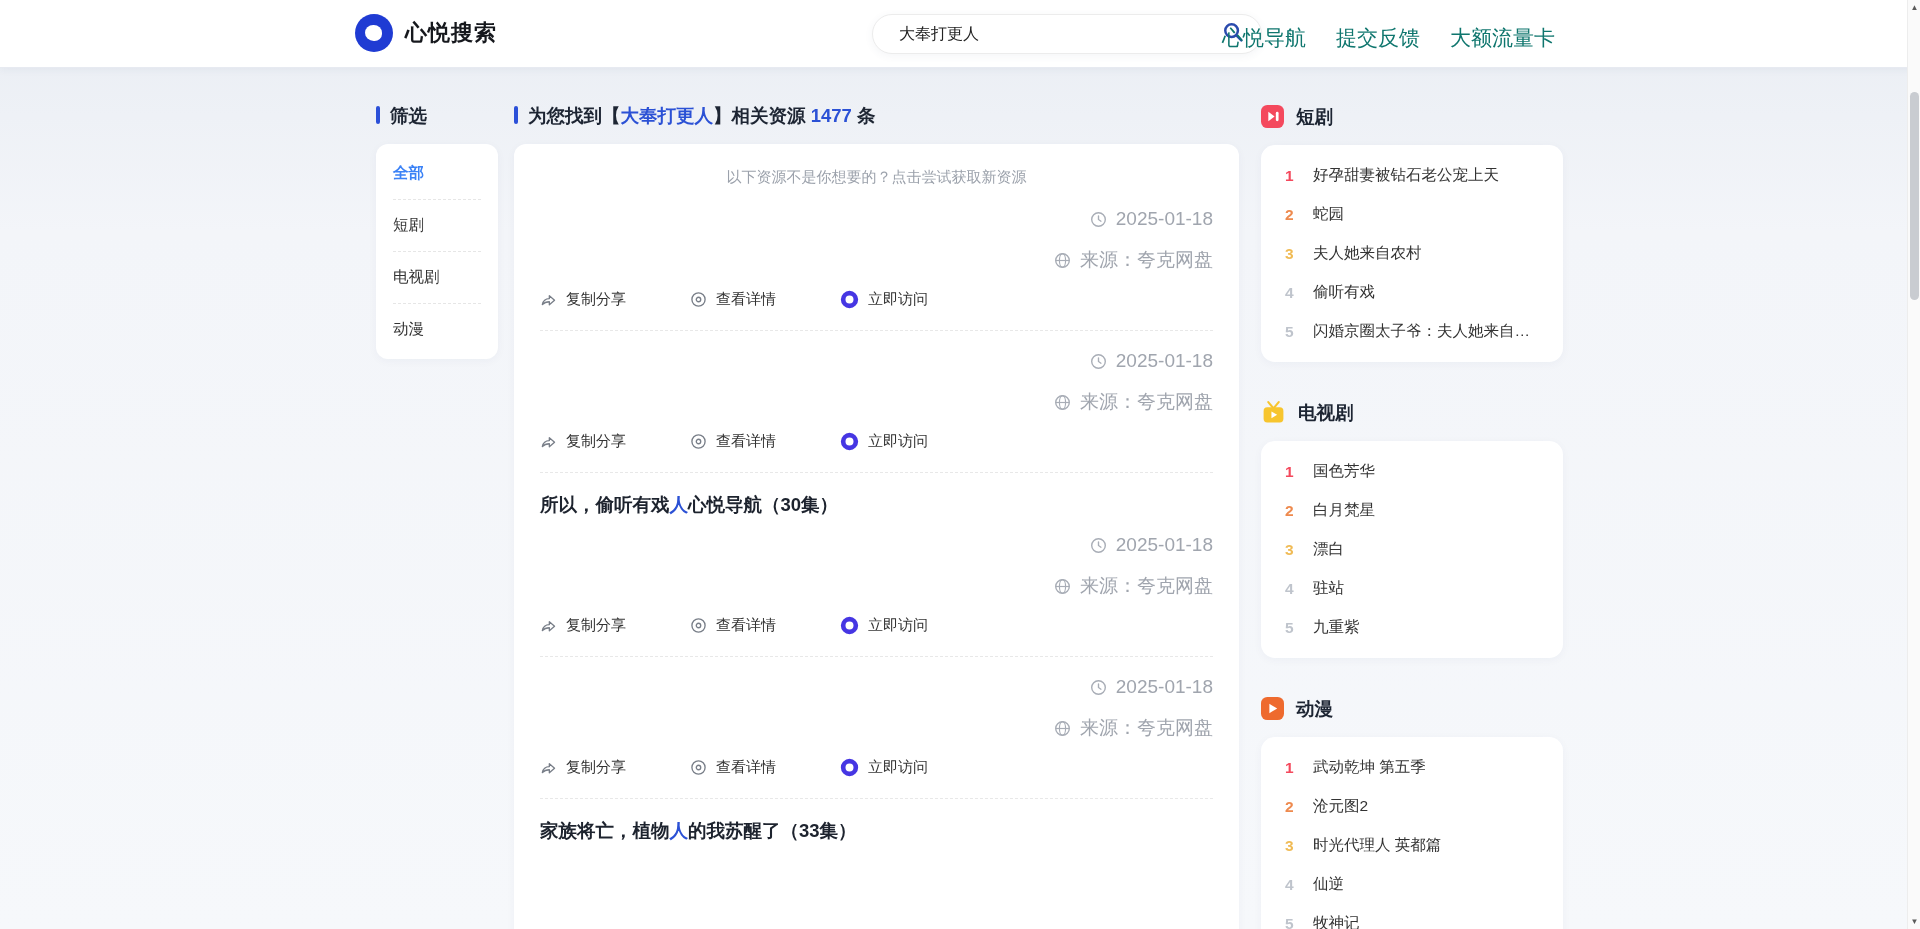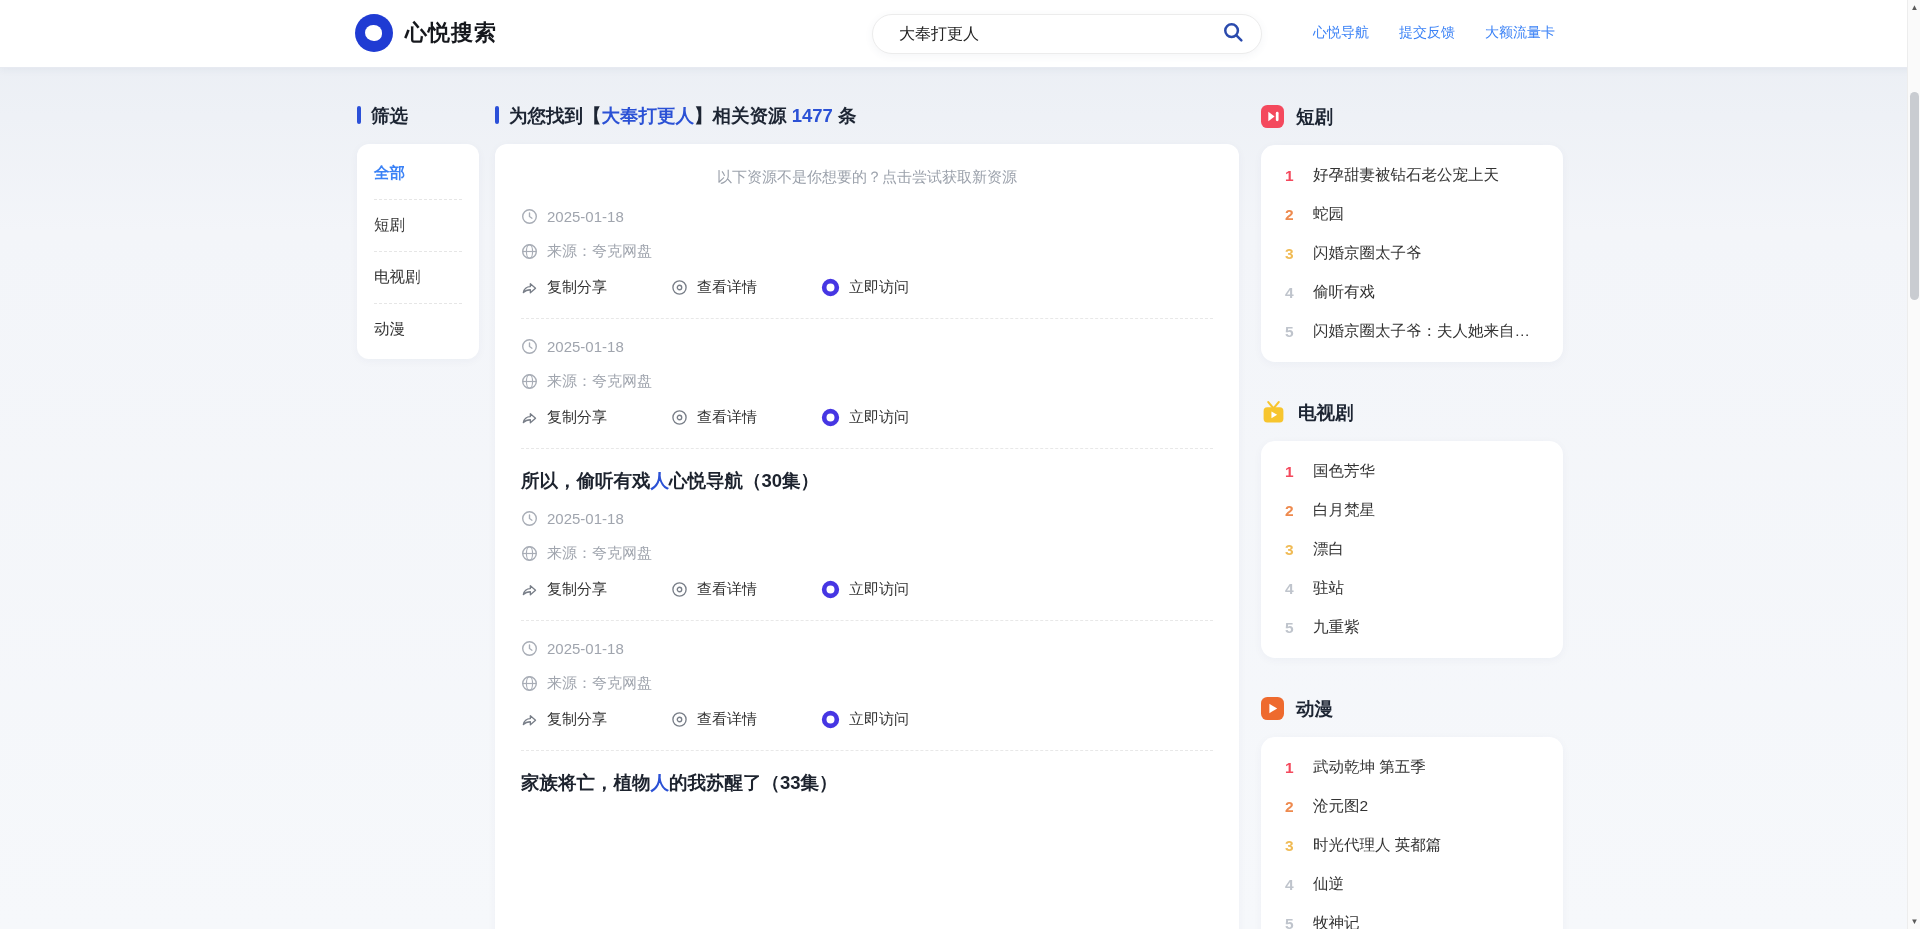--- a/index.html
+++ b/index.html
@@ -16,25 +16,25 @@
   .logo-mark::after { content:""; position:absolute; left:10px; top:11px; width:17px; height:16px;
                       background:#fff; border-radius:50% 50% 46% 54%; }
   .logo-text { font-size:22px; font-weight:800; color:#16181d; letter-spacing:1px; }
   .searchbar { position:absolute; left:872px; top:14px; width:390px; height:40px; background:#fff;
                border:1px solid #ececec; border-radius:20px; box-shadow:0 2px 8px rgba(60,80,120,.06);
                display:flex; align-items:center; }
   .searchbar input { flex:1; border:none; outline:none; background:transparent; padding:0 10px 0 26px;
                      font-size:16px; color:#222; font-family:inherit; }
   .search-btn { border:none; background:transparent; padding:0 16px 0 4px; cursor:pointer; display:flex; align-items:center; }
   .nav { position:absolute; right:365px; top:24px; display:flex; gap:30px; }
-  .nav a { font-size:14px; color:#3b82f6; text-decoration:none; cursor:pointer; white-space:nowrap; }
+  .nav a { font-size:21px; color:#0f766e; text-decoration:none; cursor:pointer; white-space:nowrap; }
 
   
   .content { width:1206px; margin:36px auto 0; display:flex; align-items:flex-start; }
-  .col-left { width:122px; flex:none; margin-right:16px; }
+  .col-left { width:122px; flex:none; margin-right:16px;margin-left:19px; }
   .col-main { flex:1; margin-right:22px; min-width:0; }
   .col-right { width:302px; flex:none; }
 
   .col-head { display:flex; align-items:center; gap:10px; height:22px; }
   .col-head .bar { width:4px; height:18px; background:#2b50d8; border-radius:2px; }
   .col-head .txt { font-size:18.5px; font-weight:700; color:#1d2533; white-space:nowrap; }
   .col-head .txt .kw, .col-head .txt .cnt { color:#2b51d5; }
 
   
   .filter-card { background:#fff; border-radius:12px; margin-top:18px; padding:4px 17px;
@@ -44,21 +44,21 @@
   .filter-item.active { color:#3b82f6; font-weight:700; }
 
   
   .result-card { background:#fff; border-radius:12px; margin-top:18px; padding:24px 26px 30px;
                  box-shadow:0 2px 10px rgba(30,50,90,.04); min-height:820px; }
   .notice { text-align:center; color:#9ba1ab; font-size:15px; margin-bottom:2px; }
   .result-item { padding:19px 0 21px; border-bottom:1px dashed #e8e8e8; }
   .result-item:last-child { border-bottom:none; }
   .result-title { font-size:18.5px; font-weight:700; color:#1d232e; margin-bottom:17px; cursor:pointer; }
   .result-title .hl { color:#2b51d5; }
-  .meta-row { display:flex; align-items:center; gap:9px; color:#a0a5ae; font-size:15px; margin-bottom:17px; }
+  .meta-row { display:flex; align-items:center; gap:9px; color:#a0a5ae; font-size:19px; margin-bottom:17px;justify-content:flex-end; }
   .action-row { display:flex; align-items:center; gap:64px; margin-top:4px; }
   .action { display:flex; align-items:center; gap:9px; font-size:15px; color:#333; cursor:pointer; }
 
   
   .rank-section { margin-bottom:38px; }
   .rank-head { display:flex; align-items:center; gap:12px; height:24px; }
   .rank-head .txt { font-size:18.5px; font-weight:700; color:#1d2533; }
   .rank-card { background:#fff; border-radius:14px; margin-top:17px; padding:11px 20px;
                box-shadow:0 2px 10px rgba(30,50,90,.04); }
   .rank-row { display:flex; align-items:center; gap:15px; padding:9px 4px; font-size:15.5px; color:#333; cursor:pointer; }
@@ -342,21 +342,21 @@
             <div class="rank-row">
               <span class="rank-num" style="color: rgb(244, 73, 93);">1</span>
               <span class="rank-title">好孕甜妻被钻石老公宠上天</span>
             </div>
             <div class="rank-row">
               <span class="rank-num" style="color: rgb(238, 138, 78);">2</span>
               <span class="rank-title">蛇园</span>
             </div>
             <div class="rank-row">
               <span class="rank-num" style="color: rgb(240, 187, 85);">3</span>
-              <span class="rank-title">闪婚京圈太子爷</span>
+              <span class="rank-title">夫人她来自农村</span>
             </div>
             <div class="rank-row">
               <span class="rank-num" style="color: rgb(191, 196, 204);">4</span>
               <span class="rank-title">偷听有戏</span>
             </div>
             <div class="rank-row">
               <span class="rank-num" style="color: rgb(191, 196, 204);">5</span>
               <span class="rank-title">闪婚京圈太子爷：夫人她来自农村</span>
             </div>
           </div>

